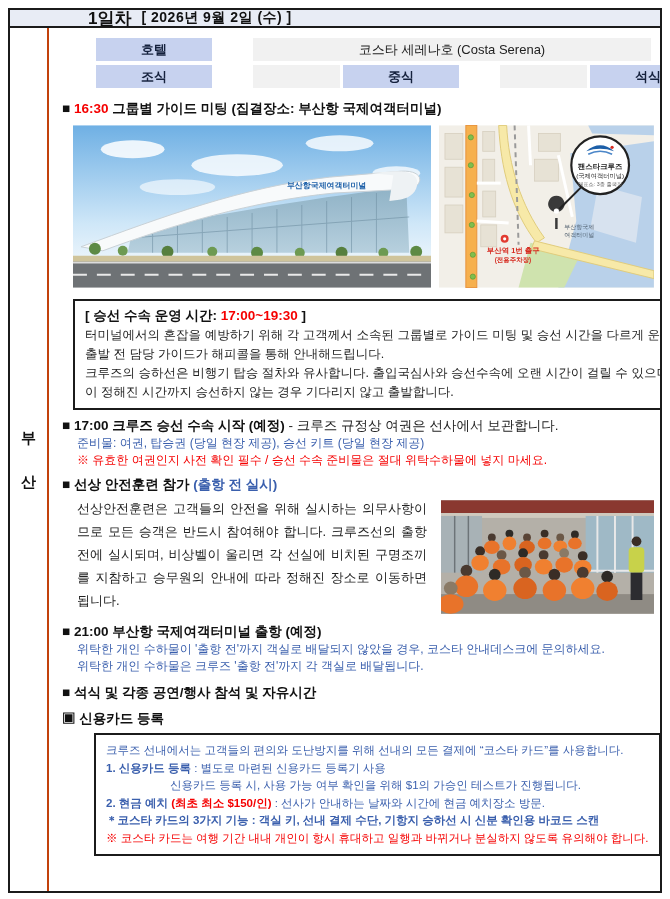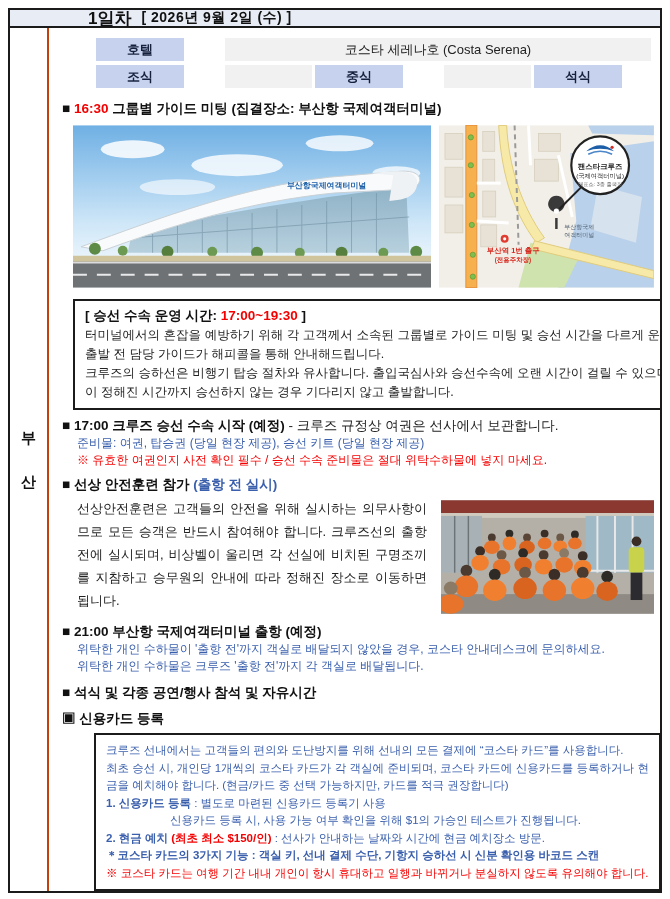--- a/index.html
+++ b/index.html
@@ -11,21 +11,21 @@
   .page-header .date { font-size:14px; font-weight:bold; color:#111; letter-spacing:0.5px; }
   .page-body { flex:1; display:flex; min-height:0; }
   .sidebar { width:39px; border-right:2px solid #c2410c; display:flex; align-items:center; justify-content:center; }
   .sidebar-label { width:16px; font-size:15px; font-weight:bold; color:#111; line-height:44px; word-break:break-all; text-align:center; }
   .content { flex:1; position:relative; padding:0 6px 0 8px; overflow:hidden; }
 
   
   .meal-table { margin:10px 0 0 39px; width:555px; }
   .meal-row { display:flex; height:23px; margin-bottom:4px; gap:3px; }
   .cell { display:flex; align-items:center; justify-content:center; font-size:13px; }
-  .cell.label { width:88px; background:#c7d2ef; font-weight:bold; color:#15213d; flex:none; }
+  .cell.label { width:116px; background:#c7d2ef; font-weight:bold; color:#15213d; flex:none; }
   .cell.value { background:#f1f1f1; color:#222;margin-left:38px; }
   .cell.value.grow { flex:1; }
   .cell.value.gap { width:87px; flex:none; }
 
   
   .sec-heading { margin:12px 0 0 5px; font-size:13.5px; font-weight:bold; color:#111; white-space:nowrap; }
   .sec-heading .time-red { color:#f50000; }
   .sec-heading .note-blue { color:#3a5fad; font-weight:bold; }
   .sec-heading .plain { font-weight:normal; color:#222; }
 
@@ -345,21 +345,20 @@
 
         <div class="sec-heading mt8">■ 21:00 부산항 국제여객터미널 출항 (예정)</div>
         <div class="sub-line blue">위탁한 개인 수하물이 '출항 전'까지 객실로 배달되지 않았을 경우, 코스타 안내데스크에 문의하세요.</div>
         <div class="sub-line blue">위탁한 개인 수하물은 크루즈 '출항 전'까지 각 객실로 배달됩니다.</div>
 
         <div class="sec-heading mt9">■ 석식 및 각종 공연/행사 참석 및 자유시간</div>
 
         <div class="sec-heading mt8">▣ 신용카드 등록</div>
         <div class="box2">
           <div class="ln">크루즈 선내에서는 고객들의 편의와 도난방지를 위해 선내의 모든 결제에 “코스타 카드”를 사용합니다.</div>
-          <div class="ln">최초 승선 시, 개인당 1개씩의 코스타 카드가 각 객실에 준비되며, 코스타 카드에 신용카드를 등록하거나 현금을 예치해야 합니다. (현금/카드 중 선택 가능하지만, 카드를 적극 권장합니다)</div>
           <div class="ln nowrap"><b>1. 신용카드 등록</b><span> : 별도로 마련된 신용카드 등록기 사용</span></div>
           <div class="ln indent nowrap">신용카드 등록 시, 사용 가능 여부 확인을 위해 $1의 가승인 테스트가 진행됩니다.</div>
           <div class="ln nowrap"><b>2. 현금 예치 </b><b class="red" style="color:#f50000">(최초 최소 $150/인)</b><span> : 선사가 안내하는 날짜와 시간에 현금 예치장소 방문.</span></div>
           <div class="ln nowrap" style="font-weight:bold">＊코스타 카드의 3가지 기능 : 객실 키, 선내 결제 수단, 기항지 승하선 시 신분 확인용 바코드 스캔</div>
           <div class="ln nowrap red" style="color:#f50000">※ 코스타 카드는 여행 기간 내내 개인이 항시 휴대하고 일행과 바뀌거나 분실하지 않도록 유의해야 합니다.</div>
         </div>
 
       </div>
     </div>
   </div>

